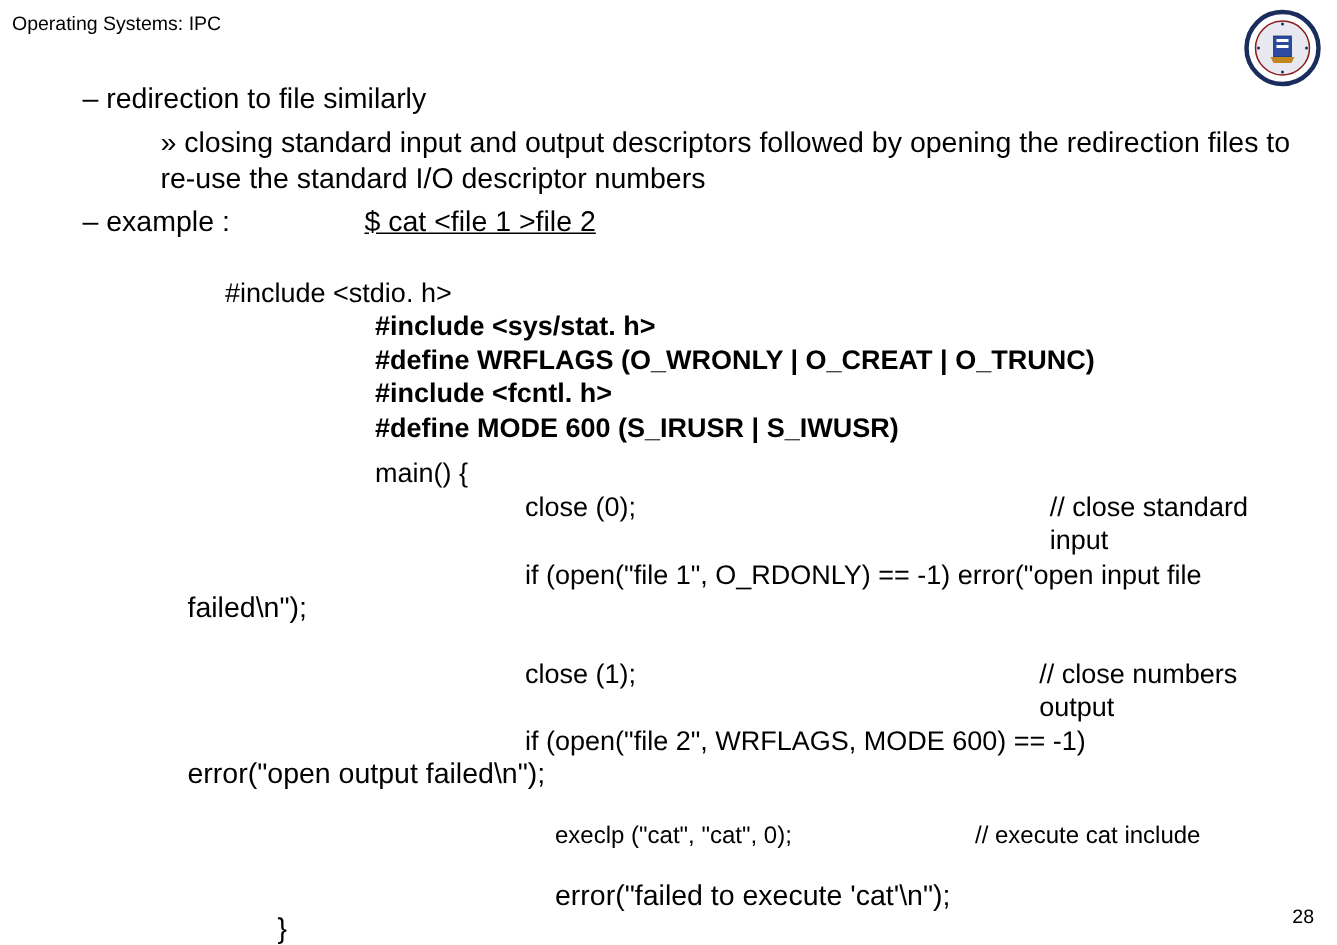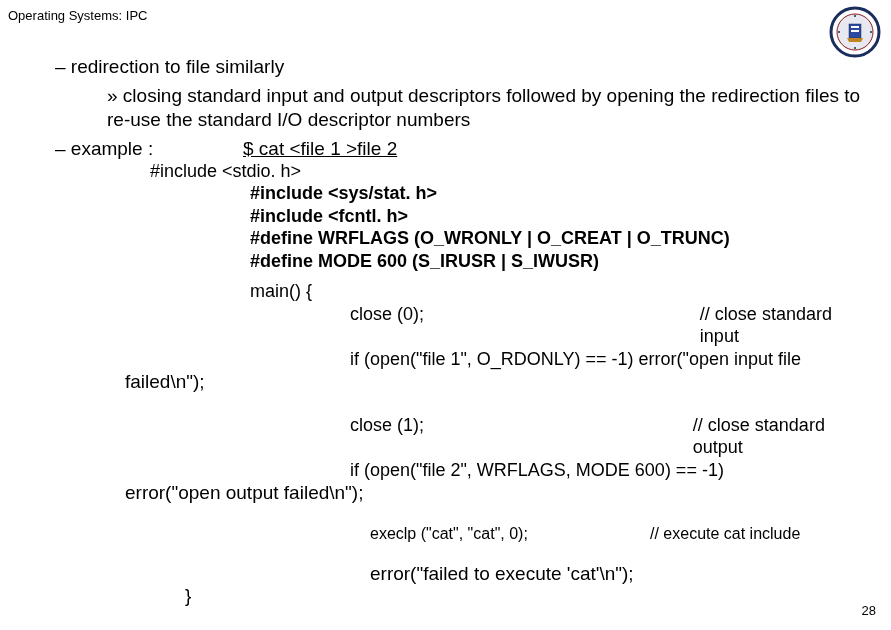--- a/index.html
+++ b/index.html
@@ -38,20 +38,21 @@
     }
     .sub-bullet {
       font-size: 19px;
       margin-left: 52px;
       line-height: 1.25;
       margin-bottom: 6px;
     }
     .example-row {
       display: flex;
       align-items: baseline;
+      margin-bottom: 24px;
     }
     .example-label {
       font-size: 19px;
       margin-left: 0;
       width: 188px;
     }
     .cmd {
       font-size: 19px;
       text-decoration: underline;
     }
@@ -121,38 +122,38 @@
   <div class="bullet-1">– redirection to file similarly</div>
   <div class="sub-bullet">» closing standard input and output descriptors followed by opening  the redirection files to re-use the standard I/O descriptor numbers</div>
   <div class="example-row">
     <div class="example-label">– example :</div>
     <div class="cmd">$ cat  &lt;file 1  &gt;file 2</div>
   </div>
 
   <div class="code-block">
     <div>#include &lt;stdio. h&gt;</div>
     <div class="indent-1">#include &lt;sys/stat. h&gt;</div>
+    <div class="indent-1">#define WRFLAGS (O_WRONLY | O_CREAT | O_TRUNC)</div>
     <div class="indent-1">#include &lt;fcntl. h&gt;</div>
-    <div class="indent-1">#define WRFLAGS (O_WRONLY | O_CREAT | O_TRUNC)</div>
     <div class="indent-1">#define MODE 600 (S_IRUSR | S_IWUSR)</div>
     <div class="main-row">main() {</div>
     <div class="code-row">
       <div class="left">close (0);</div>
       <div class="right">// close standard input</div>
     </div>
     <div class="code-row">
       <div>if (open("file 1", O_RDONLY) == -1) error("open input file</div>
     </div>
   </div>
   <div class="failed-row" style="margin-left:70px;">failed\n");</div>
 
   <div class="code-block group2">
     <div class="code-row">
       <div class="left">close (1);</div>
-      <div class="right">// close standard output</div>
+      <div class="right">// close numbers output</div>
     </div>
     <div class="code-row">
       <div>if (open("file 2", WRFLAGS, MODE 600) == -1)</div>
     </div>
   </div>
   <div class="err-row" style="margin-left:70px;">error("open output failed\n");</div>
 
   <div class="exec-row" style="margin-left:315px;">
     <div class="left">execlp ("cat", "cat", 0);</div>
     <div class="right">// execute cat include</div>

